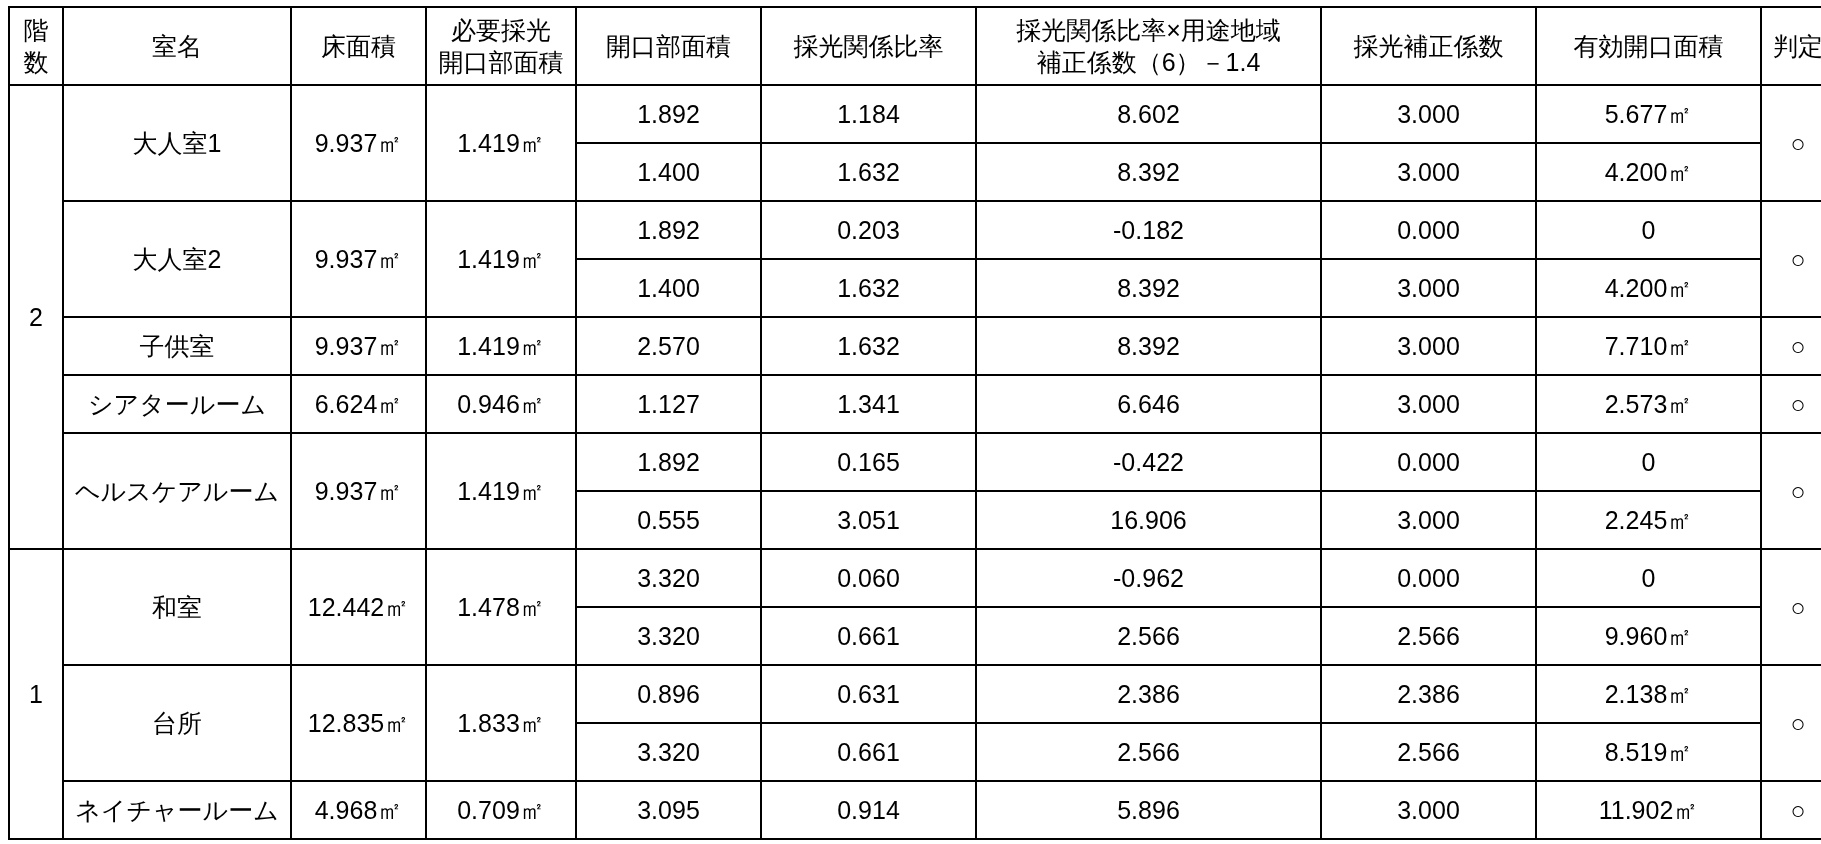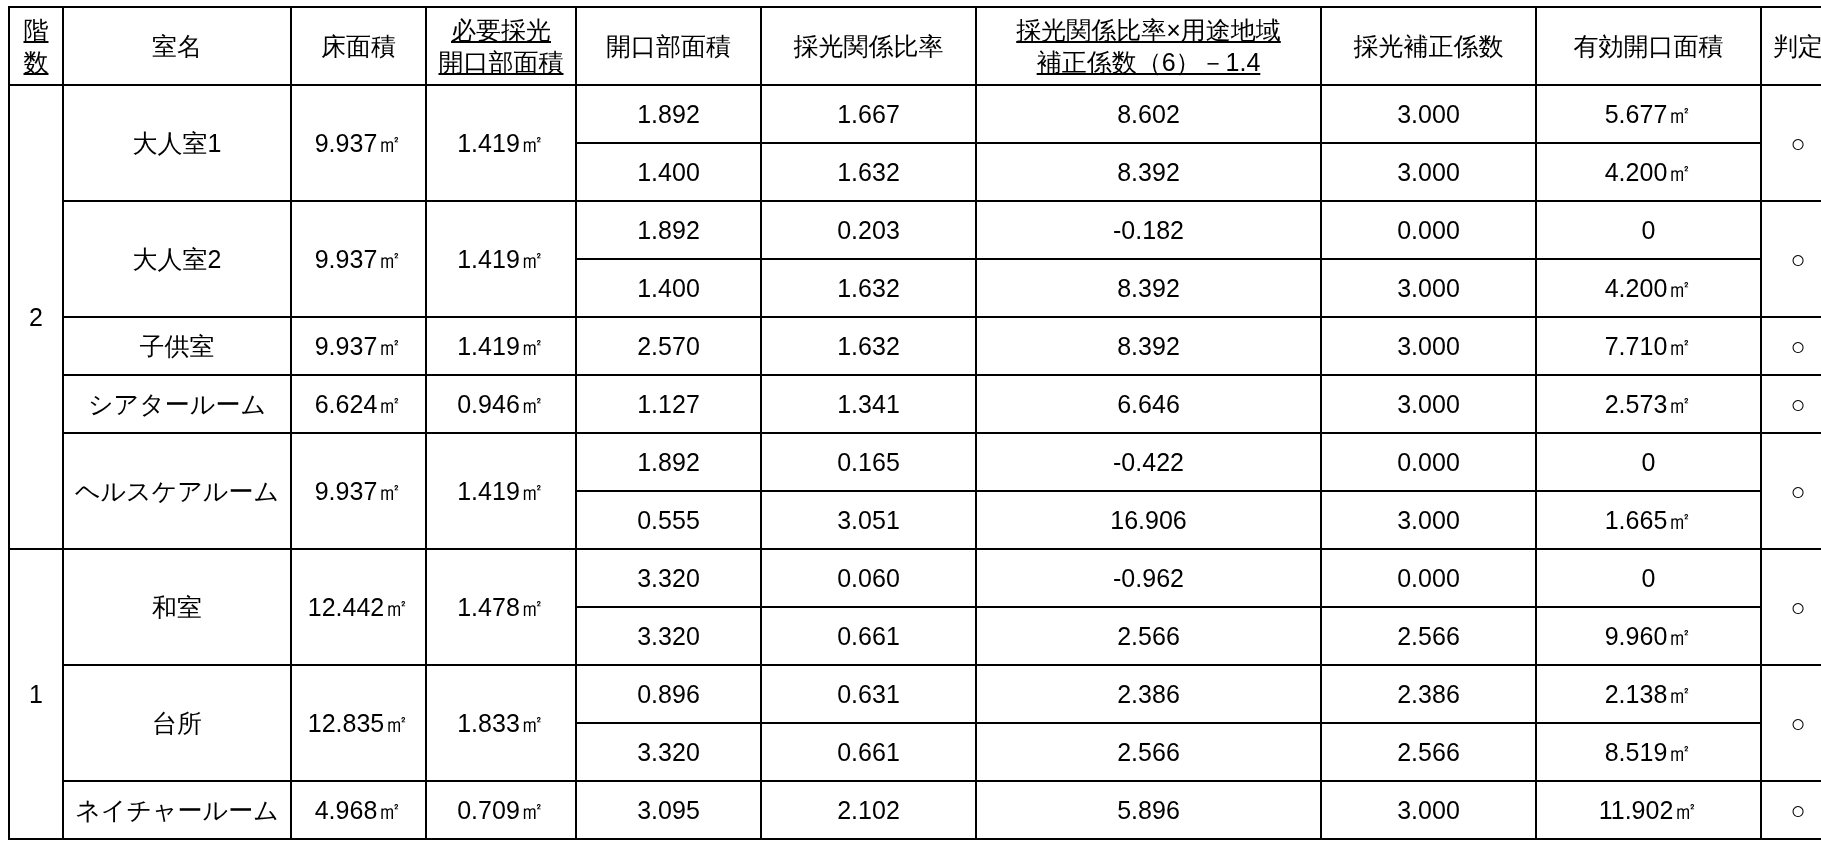--- a/index.html
+++ b/index.html
@@ -38,21 +38,20 @@
     box-sizing: border-box;
     word-break: break-all;
   }
   table.daylight thead td {
     font-size: 25px;
     padding: 6px 4px;
     height: 78px;
   }
   td.hdr-multiline {
     line-height: 1.22;
-    text-decoration: underline;
   }
   .col-floor { width: 54px; }
   .col-room { width: 228px; }
   .col-area { width: 135px; }
   .col-minarea { width: 150px; }
   .col-open { width: 185px; }
   .col-ratio { width: 215px; }
   .col-calc { width: 345px; }
   .col-coef { width: 215px; }
   .col-eff { width: 225px; }
@@ -102,21 +101,21 @@
         <td>判定</td>
       </tr>
     </thead>
     <tbody id="table-body">
         <tr>
           <td class="rowdata floor-cell" rowspan="8">2</td>
           <td class="rowdata room-cell" rowspan="2">大人室1</td>
           <td class="rowdata" rowspan="2">9.937㎡</td>
           <td class="rowdata" rowspan="2">1.419㎡</td>
           <td class="rowdata">1.892</td>
-          <td class="rowdata">1.667</td>
+          <td class="rowdata">1.184</td>
           <td class="rowdata">8.602</td>
           <td class="rowdata">3.000</td>
           <td class="rowdata">5.677㎡</td>
           <td class="rowdata judge-cell" rowspan="2">○</td>
         </tr>
         <tr>
           <td class="rowdata">1.400</td>
           <td class="rowdata">1.632</td>
           <td class="rowdata">8.392</td>
           <td class="rowdata">3.000</td>
@@ -171,21 +170,21 @@
           <td class="rowdata">-0.422</td>
           <td class="rowdata">0.000</td>
           <td class="rowdata">0</td>
           <td class="rowdata judge-cell" rowspan="2">○</td>
         </tr>
         <tr>
           <td class="rowdata">0.555</td>
           <td class="rowdata">3.051</td>
           <td class="rowdata">16.906</td>
           <td class="rowdata">3.000</td>
-          <td class="rowdata">1.665㎡</td>
+          <td class="rowdata">2.245㎡</td>
         </tr>
         <tr>
           <td class="rowdata floor-cell" rowspan="5">1</td>
           <td class="rowdata room-cell" rowspan="2">和室</td>
           <td class="rowdata" rowspan="2">12.442㎡</td>
           <td class="rowdata" rowspan="2">1.478㎡</td>
           <td class="rowdata">3.320</td>
           <td class="rowdata">0.060</td>
           <td class="rowdata">-0.962</td>
           <td class="rowdata">0.000</td>
@@ -215,21 +214,21 @@
           <td class="rowdata">0.661</td>
           <td class="rowdata">2.566</td>
           <td class="rowdata">2.566</td>
           <td class="rowdata">8.519㎡</td>
         </tr>
         <tr>
           <td class="rowdata room-cell" rowspan="1">ネイチャールーム</td>
           <td class="rowdata" rowspan="1">4.968㎡</td>
           <td class="rowdata" rowspan="1">0.709㎡</td>
           <td class="rowdata">3.095</td>
-          <td class="rowdata">2.102</td>
+          <td class="rowdata">0.914</td>
           <td class="rowdata">5.896</td>
           <td class="rowdata">3.000</td>
           <td class="rowdata">11.902㎡</td>
           <td class="rowdata judge-cell" rowspan="1">○</td>
         </tr>
       </tbody>
   </table>
 </div>
 
 </body></html>

